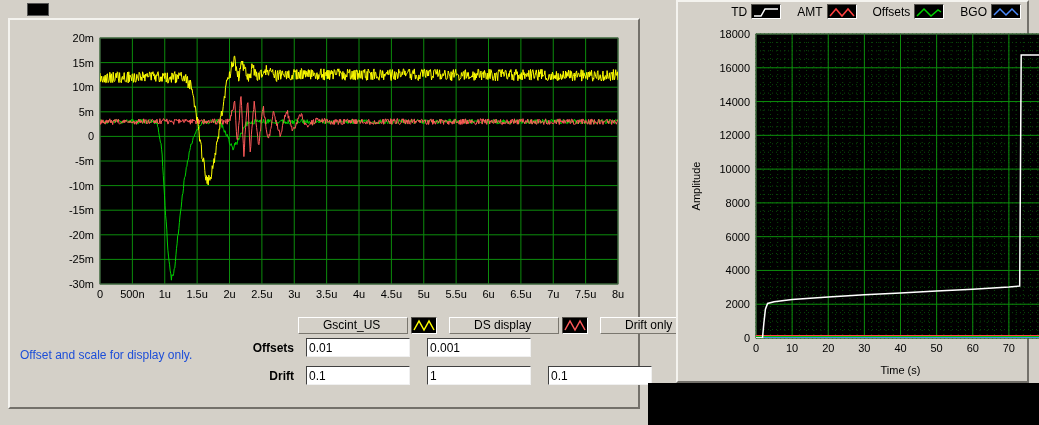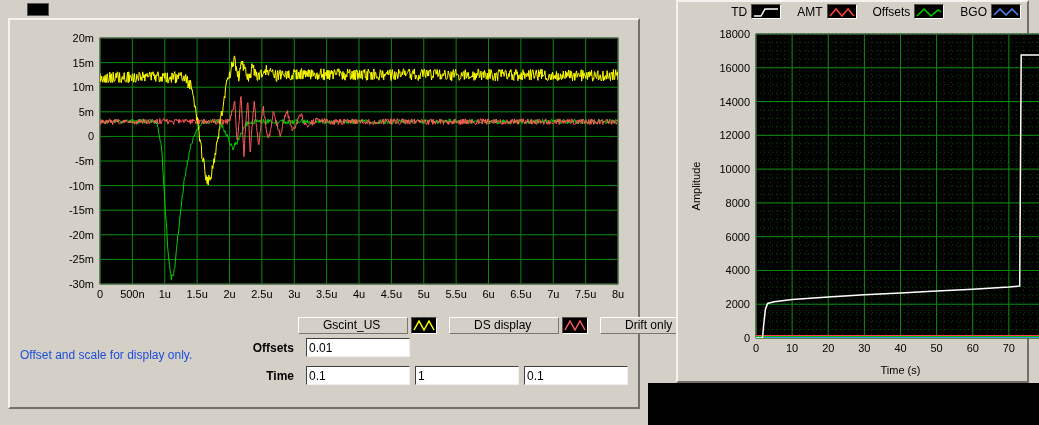--- a/index.html
+++ b/index.html
@@ -42,21 +42,21 @@
     width:28px;height:13px;background:#000;
     border:1px solid;border-color:#55524c #fff #fff #55524c;
   }
   
   .ctrl-row{position:absolute;left:0;display:flex;align-items:center;}
   .ctrl-label{
     width:284px;text-align:right;padding-right:12px;
     font-size:12px;font-weight:bold;color:#000;
   }
   .ctrl-input{
-    width:98px;height:15px;margin-right:5px;
+    width:98px;height:15px;margin-right:17px;
     background:#fff;color:#000;font-size:12px;
     font-family:"Liberation Sans", sans-serif;
     border:1px solid;border-color:#404040 #f0f0f0 #f0f0f0 #404040;
     padding:1px 2px;outline:none;
   }
   .note{
     position:absolute;font-size:12px;color:#1d4ed8;line-height:18px;
   }
   svg text{font-family:"Liberation Sans", sans-serif;}
 </style>
@@ -159,24 +159,25 @@
         <svg width="24" height="15">
             <polyline points="2,12 7,3 12,12 17,3 22,12" fill="none" stroke-width="1.5" stroke="#00d200"></polyline>
           </svg>
       </span>
     </div>
   </div>
 
   <div class="ctrl-row" style="top:318px;">
     <span class="ctrl-label">Offsets</span>
     <input class="ctrl-input" type="text" value="0.01" style="">
+    <input class="ctrl-input" type="text" value="0.001" style="">
   </div>
 
   <div class="ctrl-row" style="top:346px;">
-    <span class="ctrl-label">Time</span>
+    <span class="ctrl-label">Drift</span>
     <input class="ctrl-input" type="text" value="0.1" style="">
     <input class="ctrl-input" type="text" value="1" style="">
     <input class="ctrl-input" type="text" value="0.1" style="">
   </div>
 
   <div class="note" style="left:10px;top:326px;">
     <div>Offset and scale for display only.</div>
   </div>
 </div>
 

